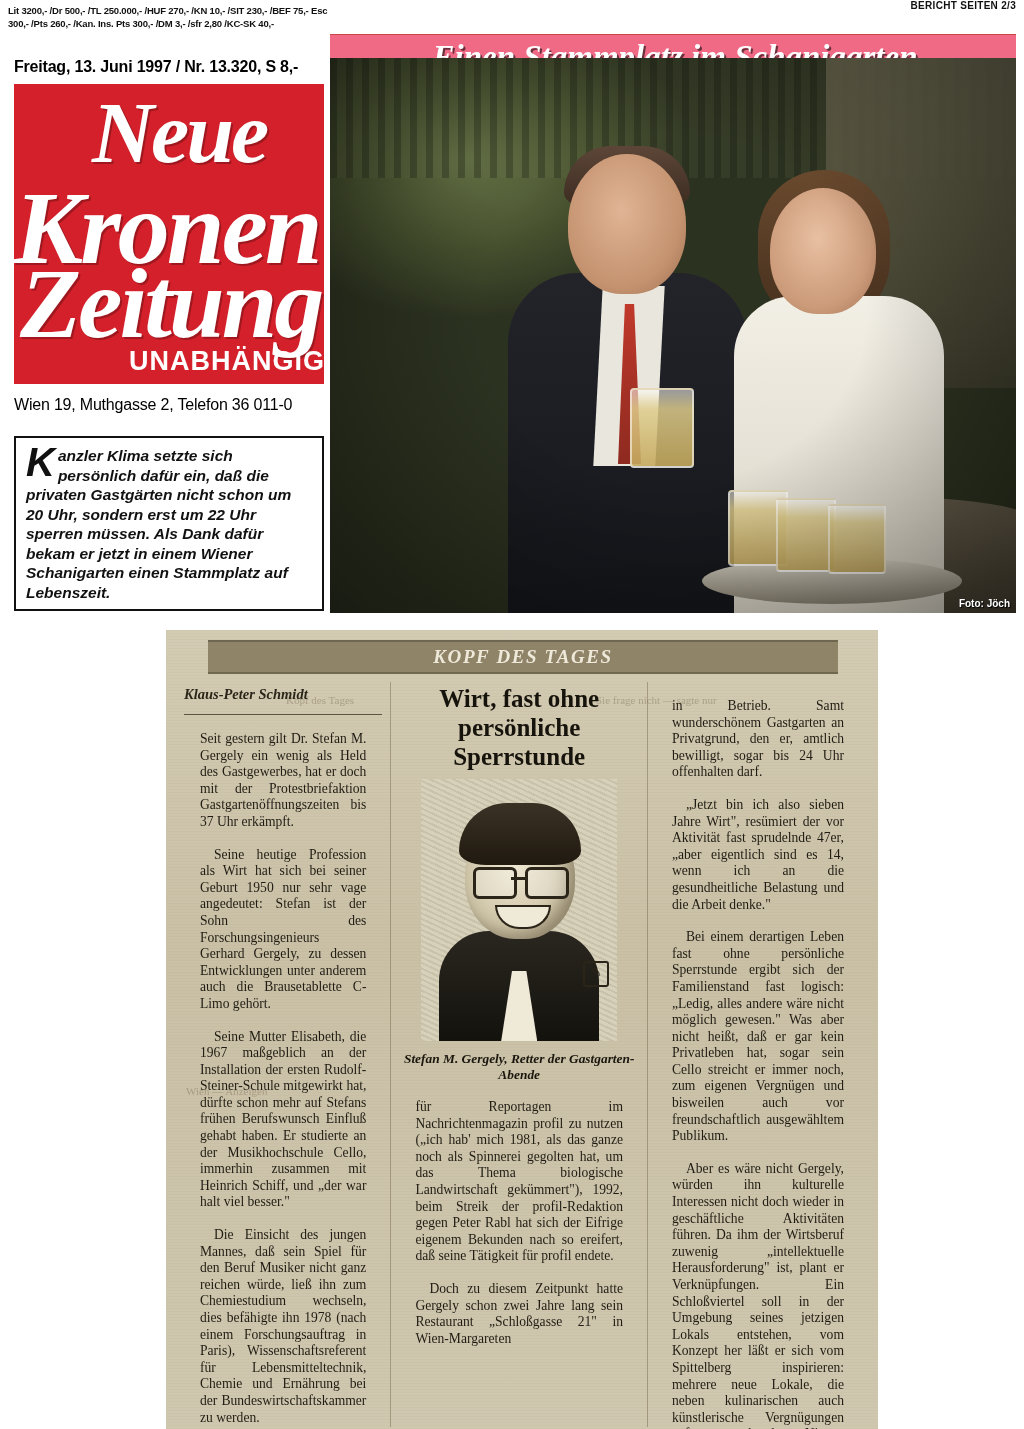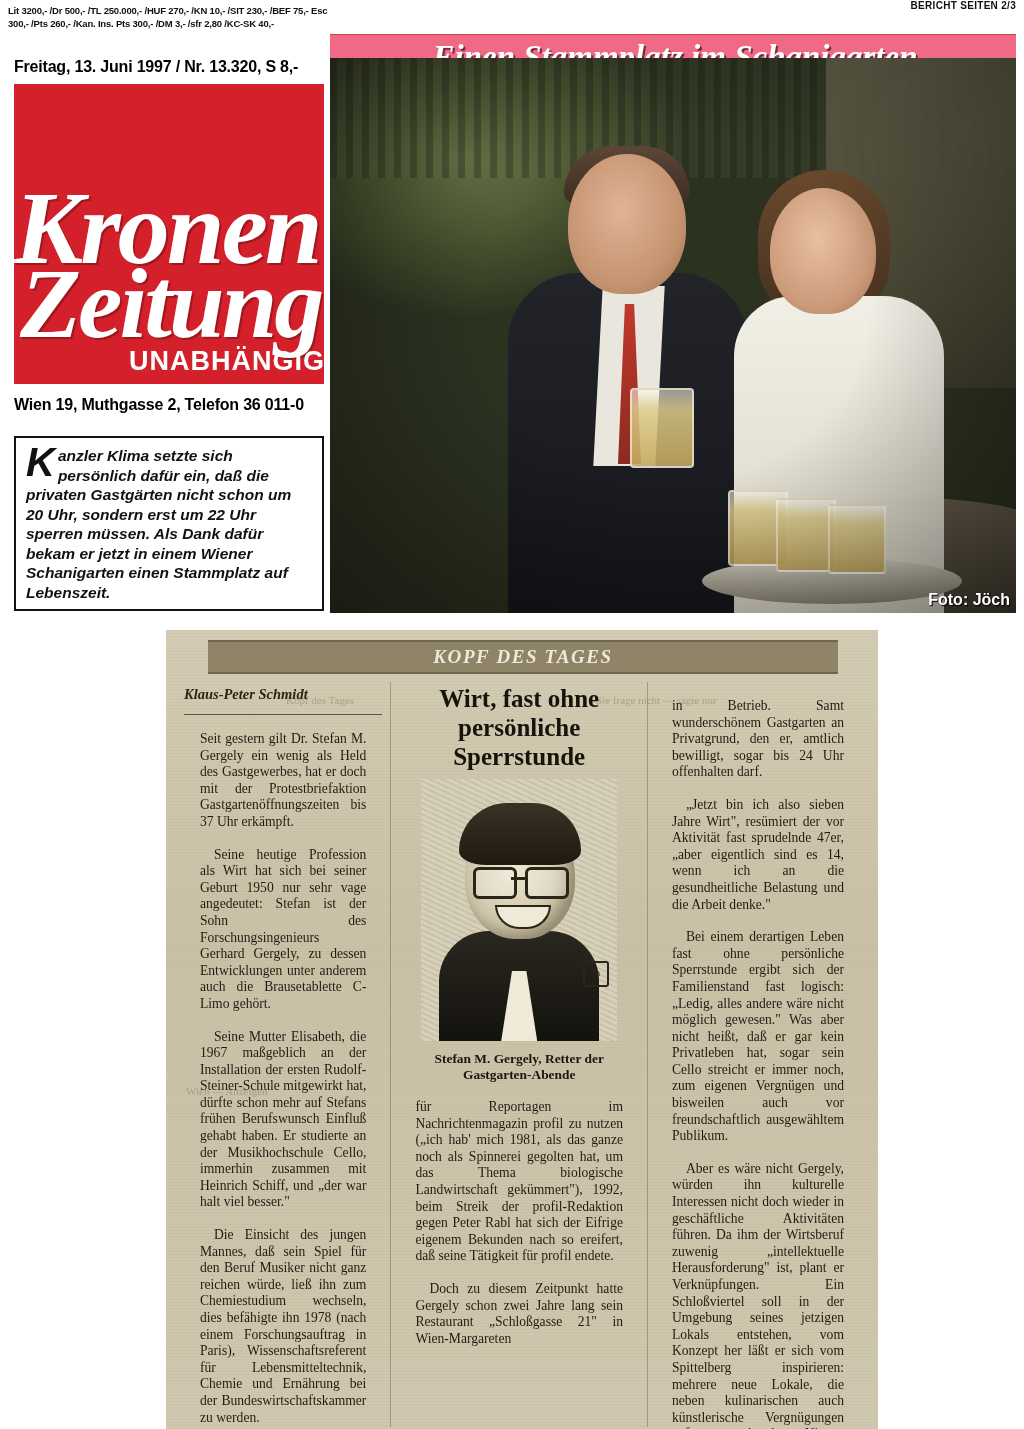--- a/index.html
+++ b/index.html
@@ -95,21 +95,21 @@
     letter-spacing: 1px;
     font-weight: bold;
     text-shadow: none;
     margin-left: 23px;
   }
 
   .address-line {
     position: absolute;
     left: 14px; top: 396px;
     font-size: 16px;
-    font-weight: bold;
+    font-weight: normal;
     color: #000;
     letter-spacing: -0.2px;
   }
 
   
   #teaser-box {
     position: absolute;
     left: 14px; top: 436px;
     width: 310px; height: 175px;
     border: 2px solid #111;
@@ -266,21 +266,21 @@
     z-index: 2;
   }
   #photo .vignette {
     position: absolute; inset: 0;
     background: radial-gradient(ellipse at 50% 45%, rgba(0,0,0,0) 40%, rgba(0,0,0,0.45) 100%);
     z-index: 5;
   }
   #photo-credit {
     position: absolute;
     right: 6px; bottom: 4px;
-    font-size: 16px;
+    font-size: 10px;
     font-weight: bold;
     color: #fff;
     z-index: 6;
     text-shadow: 1px 1px 1px #000;
   }
 
   
   #article {
     position: absolute;
     left: 166px; top: 630px;
@@ -450,32 +450,34 @@
   }
 
   .caption {
     font-family: "Liberation Serif", serif;
     font-weight: bold;
     font-size: 13.4px;
     line-height: 16px;
     text-align: center;
     color: #1a160e;
     margin: 10px 0 8px 0;
+    font-style: italic;
   }
 </style>
 </head>
 <body>
 
 <div id="top-section">
 
   <div class="currency-line">Lit 3200,- /Dr 500,- /TL 250.000,- /HUF 270,- /KN 10,- /SIT 230,- /BEF 75,- Esc 300,- /Pts 260,- /Kan. Ins. Pts 300,- /DM 3,- /sfr 2,80 /KC-SK 40,-</div>
   <div class="bericht-line">BERICHT SEITEN 2/3</div>
   <div class="date-line">Freitag, 13. Juni 1997 / Nr. 13.320, S 8,-</div>
 
   <div id="masthead">
+    <div class="word w-neue">Neue</div>
     <div class="word w-kronen">Kronen</div>
     <div class="word w-zeitung">Zeitung</div>
     <div class="word w-unab">UNABHÄNGIG</div>
   </div>
 
   <div class="address-line">Wien 19, Muthgasse 2, Telefon 36 011-0</div>
 
   <div id="teaser-box">
     <div id="teaser-text">
       <span class="dropcap">K</span><span>anzler Klima setzte sich persönlich dafür ein, daß die privaten Gastgärten nicht schon um 20 Uhr, sondern erst um 22 Uhr sperren müssen. Als Dank dafür bekam er jetzt in einem Wiener Schanigarten einen Stammplatz auf Lebenszeit.</span>

